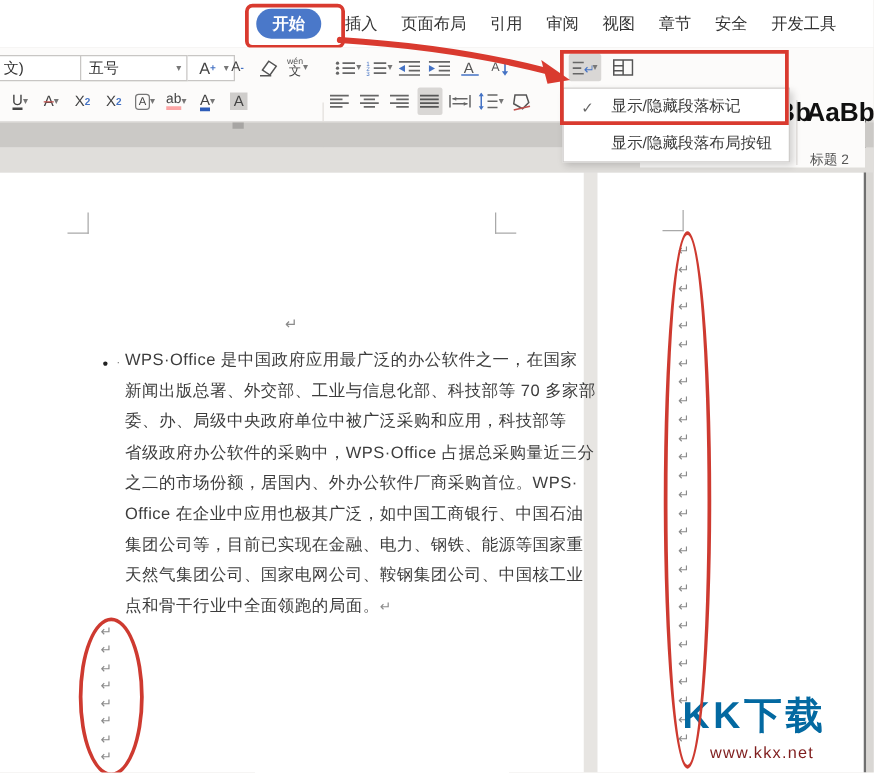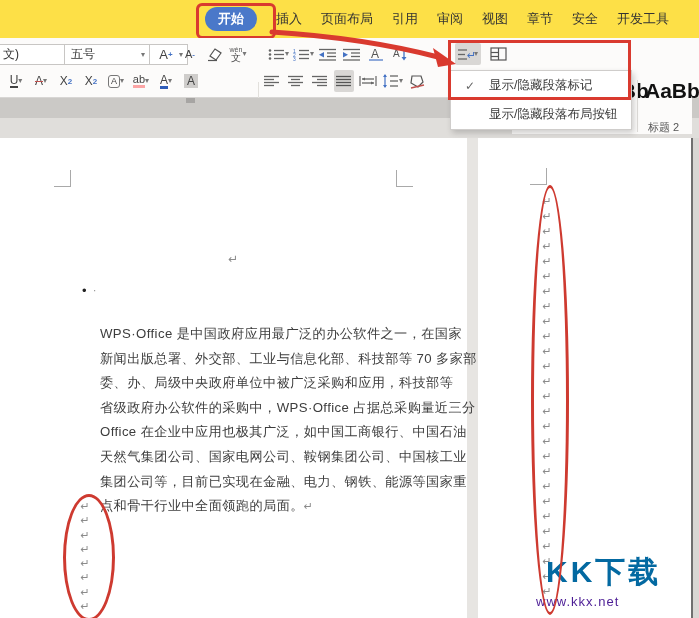--- a/index.html
+++ b/index.html
@@ -1,20 +1,20 @@
 <!DOCTYPE html>
 <html><head>
 <meta charset="utf-8">
 <style>
   html,body{margin:0;padding:0;}
   #app{position:relative;width:699px;height:618px;overflow:hidden;background:#e7e5e2;
        font-family:"Liberation Sans","DejaVu Sans",sans-serif;-webkit-font-smoothing:antialiased;}
 
   
-  .menubar{position:absolute;left:0;top:0;width:699px;height:38px;background:#fde047;border-bottom:1px solid #e2e0de;}
+  .menubar{position:absolute;left:0;top:0;width:699px;height:38px;background:#ffffff;border-bottom:1px solid #e2e0de;}
   .tabs{position:absolute;left:205px;top:0;height:38px;display:flex;align-items:center;gap:19px;font-size:13px;color:#333;white-space:nowrap;}
   .tab{cursor:default;}
   .tab.active{background:#4a78c9;color:#fff;border-radius:13px;padding:3px 13px;font-weight:bold;}
   .tab-anno{position:absolute;left:196px;top:3px;width:74px;height:30px;border:3px solid #d93a2f;border-radius:6px;pointer-events:none;}
 
   
   .toolbar{position:absolute;left:0;top:38px;width:699px;height:59px;background:#fcfbfa;border-bottom:1px solid #d8d6d4;}
   .combo{position:absolute;height:21px;border:1px solid #c8c6c4;background:#fff;display:flex;align-items:center;font-size:12px;color:#333;}
   .combo .caret{margin-left:auto;margin-right:4px;}
   .caret{font-size:8px;color:#777;line-height:1;}
@@ -61,32 +61,32 @@
   .page-left{left:0;width:467px;}
   .page-right{left:478px;width:214px;}
   .corner{position:absolute;width:16px;height:16px;}
   .corner.br{border-right:1px solid #a9a9a9;border-bottom:1px solid #a9a9a9;}
   .corner.bl{border-left:1px solid #a9a9a9;border-bottom:1px solid #a9a9a9;}
   .doc-title{position:absolute;left:70px;top:190px;width:326px;text-align:center;font-size:29px;color:#1c1c1c;letter-spacing:3px;white-space:nowrap;}
   .title-mark{font-size:12px;color:#555;letter-spacing:0;}
   .center-pilcrow{position:absolute;left:70px;top:252px;width:326px;text-align:center;font-size:12px;color:#8b8b8b;}
   .bullet{position:absolute;left:82px;top:283px;font-size:13px;color:#222;}
   .bullet-mark{position:absolute;left:93px;top:285px;font-size:10px;color:#888;}
-  .body-lines{position:absolute;left:100px;top:279px;margin-top:46px;}
+  .body-lines{position:absolute;left:100px;top:279px;}
   .body-line{height:24.6px;font-size:13.2px;color:#3d3d3d;white-space:nowrap;letter-spacing:.4px;}
   .pilcrow{font-size:11px;color:#8b8b8b;}
   .pm-col{position:absolute;display:flex;flex-direction:column;align-items:center;}
   .pm-col .pm{font-size:11px;color:#8b8b8b;line-height:1;}
   .ellipse{position:absolute;border:3px solid #ce3a30;border-radius:50%;pointer-events:none;z-index:8;}
   .ellipse-left{left:63px;top:494px;width:46px;height:121px;}
   .ellipse-right{left:531px;top:185px;width:32px;height:424px;}
 
   
   .wm-name{position:absolute;left:546px;top:552px;font-size:30px;font-weight:bold;color:#0369a1;letter-spacing:3px;white-space:nowrap;}
-  .wm-url{position:absolute;left:536px;top:594px;font-size:13px;color:#4c1d95;letter-spacing:1px;}
+  .wm-url{position:absolute;left:568px;top:594px;font-size:13px;color:#7f1d1d;letter-spacing:1px;}
 
   
   .win-line{position:absolute;left:691px;top:96px;width:2px;height:522px;background:#707070;}
   .win-strip{position:absolute;left:693px;top:96px;width:6px;height:522px;background:#d9d7d4;}
 
   .arrow-overlay{position:absolute;left:0;top:0;z-index:40;pointer-events:none;}
   svg.ic{display:block;}
 </style>
 </head>
 <body>
@@ -361,23 +361,24 @@
   <div class="corner br" style="left:530px;top:168px;"></div>
 
   <div class="center-pilcrow">↵</div>
   <span class="bullet">•</span>
   <span class="bullet-mark">·</span>
   <div class="body-lines" id="body-lines">
       <div class="body-line">WPS·Office 是中国政府应用最广泛的办公软件之一，在国家</div>
       <div class="body-line">新闻出版总署、外交部、工业与信息化部、科技部等 70 多家部</div>
       <div class="body-line">委、办、局级中央政府单位中被广泛采购和应用，科技部等</div>
       <div class="body-line">省级政府办公软件的采购中，WPS·Office 占据总采购量近三分</div>
+      <div class="body-line">之二的市场份额，居国内、外办公软件厂商采购首位。WPS·</div>
       <div class="body-line">Office 在企业中应用也极其广泛，如中国工商银行、中国石油</div>
+      <div class="body-line">集团公司等，目前已实现在金融、电力、钢铁、能源等国家重</div>
       <div class="body-line">天然气集团公司、国家电网公司、鞍钢集团公司、中国核工业</div>
-      <div class="body-line">集团公司等，目前已实现在金融、电力、钢铁、能源等国家重</div>
       <div class="body-line">点和骨干行业中全面领跑的局面。<span class="pilcrow">↵</span></div>
     </div>
 
   <div class="pm-col" id="left-pm-col" style="left:77px;top:501px;width:16px;">
       <div class="pm" style="height: 14.3px;">↵</div>
       <div class="pm" style="height: 14.3px;">↵</div>
       <div class="pm" style="height: 14.3px;">↵</div>
       <div class="pm" style="height: 14.3px;">↵</div>
       <div class="pm" style="height: 14.3px;">↵</div>
       <div class="pm" style="height: 14.3px;">↵</div>

